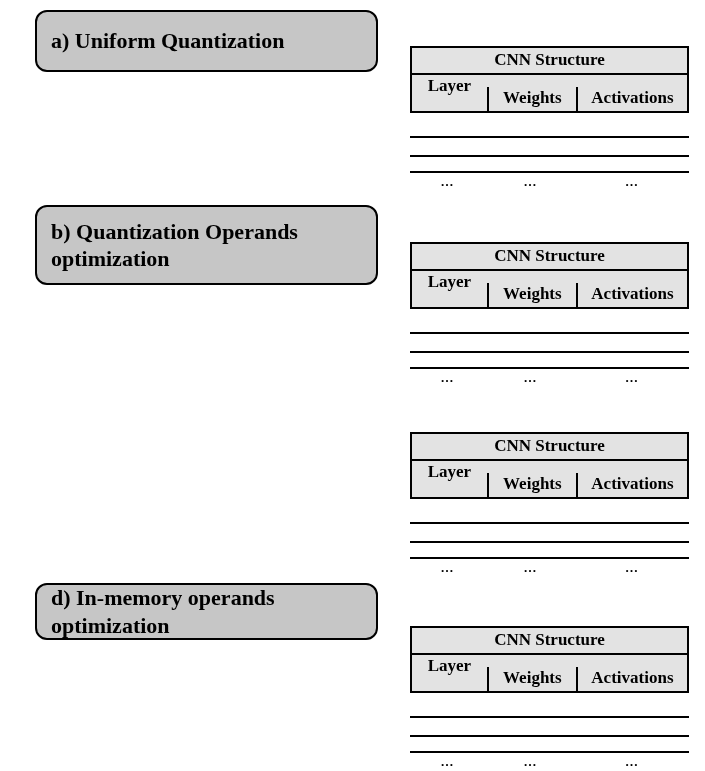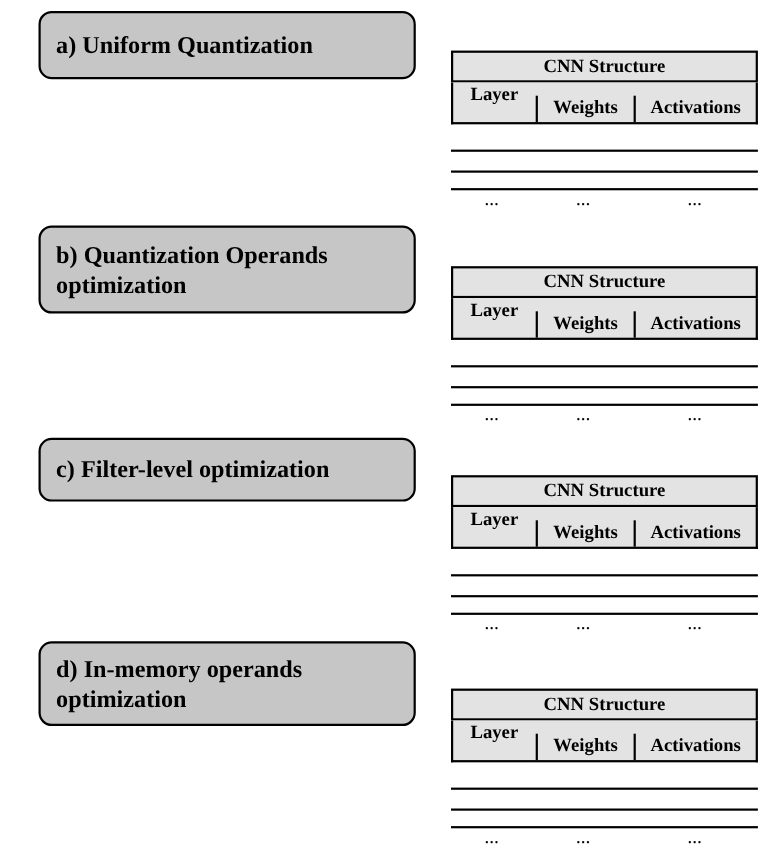--- a/index.html
+++ b/index.html
@@ -31,21 +31,21 @@
     flex-direction:column;
     justify-content:center;
     padding:2px 14px;
     font-weight:bold;
     font-size:22px;
     line-height:1.25;
   }
   .box-a{top:10px;height:62px;}
   .box-b{top:205px;height:80px;}
   .box-c{top:398px;height:58px;}
-  .box-d{top:583px;height:77px;}
+  .box-d{top:583px;height:57px;}
   .label-line{display:block;}
 
   
   .cnn-table{
     position:absolute;
     left:410px;
     width:279px;
     box-sizing:border-box;
   }
   .tbl-a{top:46px;}
@@ -141,23 +141,20 @@
     <div class="t-row r1"></div>
     <div class="t-row r2"></div>
     <div class="t-row r3"></div>
     <div class="t-ellipsis">
       <div class="col c1">…</div>
       <div class="col c2">…</div>
       <div class="col c3">…</div>
     </div>
   </div>
 
-  <div class="label-box box-c">
-    <span class="label-line">c) Filter-level optimization</span>
-  </div>
   <div class="cnn-table tbl-c">
     <div class="t-title">CNN Structure</div>
     <div class="t-header">
       <div class="col c1">Layer</div>
       <div class="col c2">Weights</div>
       <div class="col c3">Activations</div>
     </div>
     <div class="t-row r1"></div>
     <div class="t-row r2"></div>
     <div class="t-row r3"></div>

